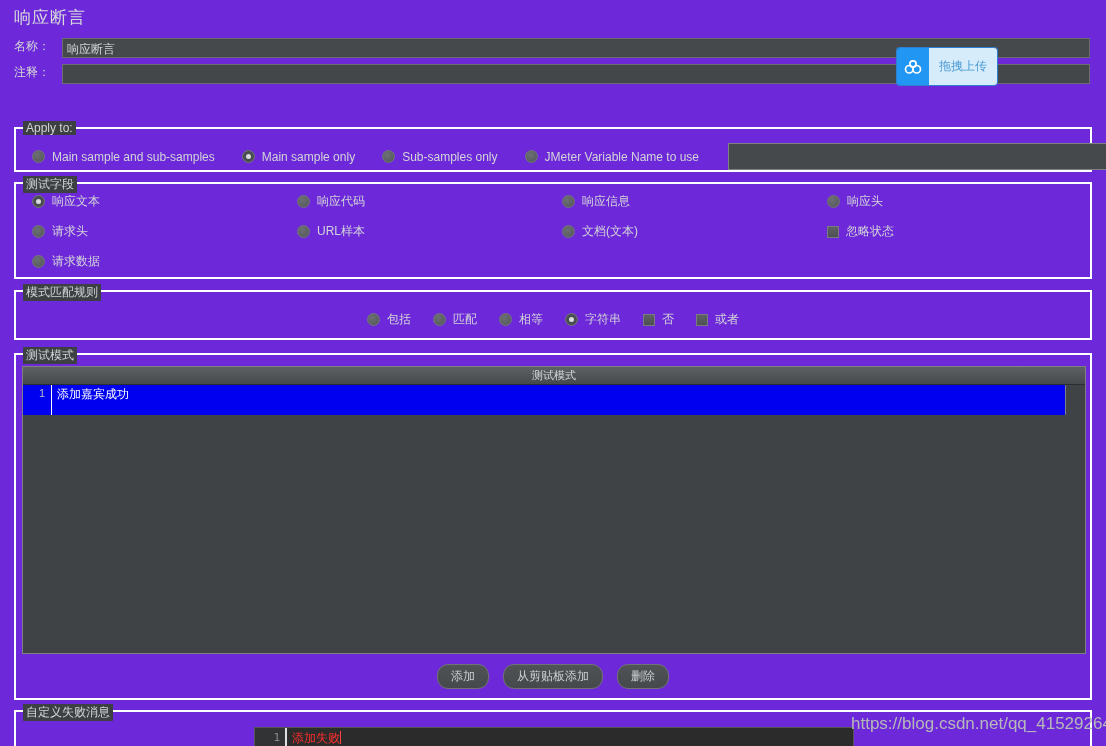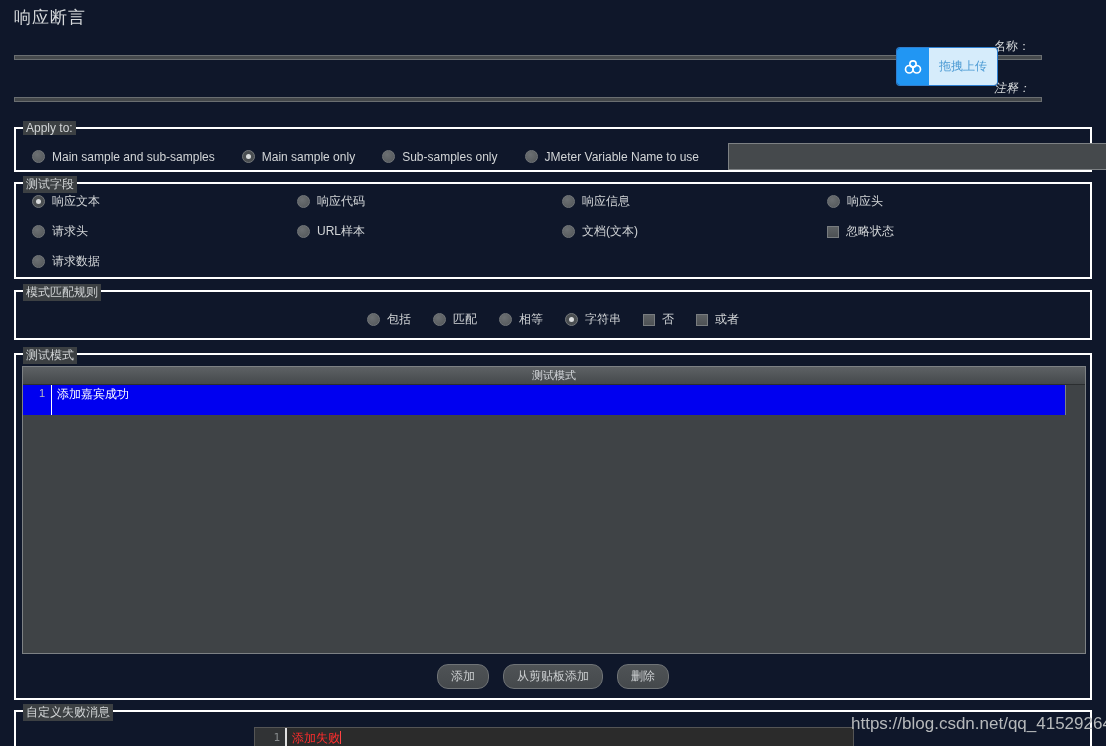--- a/index.html
+++ b/index.html
@@ -12,41 +12,40 @@
     height: 746px;
     overflow: hidden;
     font-family: "Liberation Sans", "DejaVu Sans", sans-serif;
     color: #c8cbcd;
     font-size: 12px;
     position: relative;
   }
   .app {
     position: absolute;
     inset: 0;
-    background: #0f172a;
+    background: #6d28d9;
   }
 
   
   .title {
     position: absolute;
     left: 14px;
     top: 6px;
     font-size: 17px;
     color: #d6d9db;
     letter-spacing: 1px;
   }
 
   
   .field-row {
     position: absolute;
     left: 14px;
     display: flex;
-    align-items: flex-end;
+    align-items: flex-start;
     height: 22px;
-    flex-direction: column;
   }
   .field-label {
     width: 48px;
     font-size: 12px;
     color: #d2d5d7;
     flex: 0 0 auto;
   }
   .field-input {
     height: 20px;
     background: #45494c;
@@ -54,21 +53,21 @@
     color: #d2d5d7;
     font-size: 12px;
     line-height: 20px;
     padding: 0 4px;
     box-sizing: border-box;
     overflow: hidden;
     white-space: nowrap;
   }
   #row-name { top: 38px; }
   #row-name .field-input { width: 1028px; }
-  #row-comment { top: 80px; font-style: italic; }
+  #row-comment { top: 64px; }
   #row-comment .field-input { width: 1028px; background: #43474a; }
 
   
   .upload-widget {
     position: absolute;
     left: 897px;
     top: 48px;
     display: flex;
     align-items: stretch;
     height: 37px;

